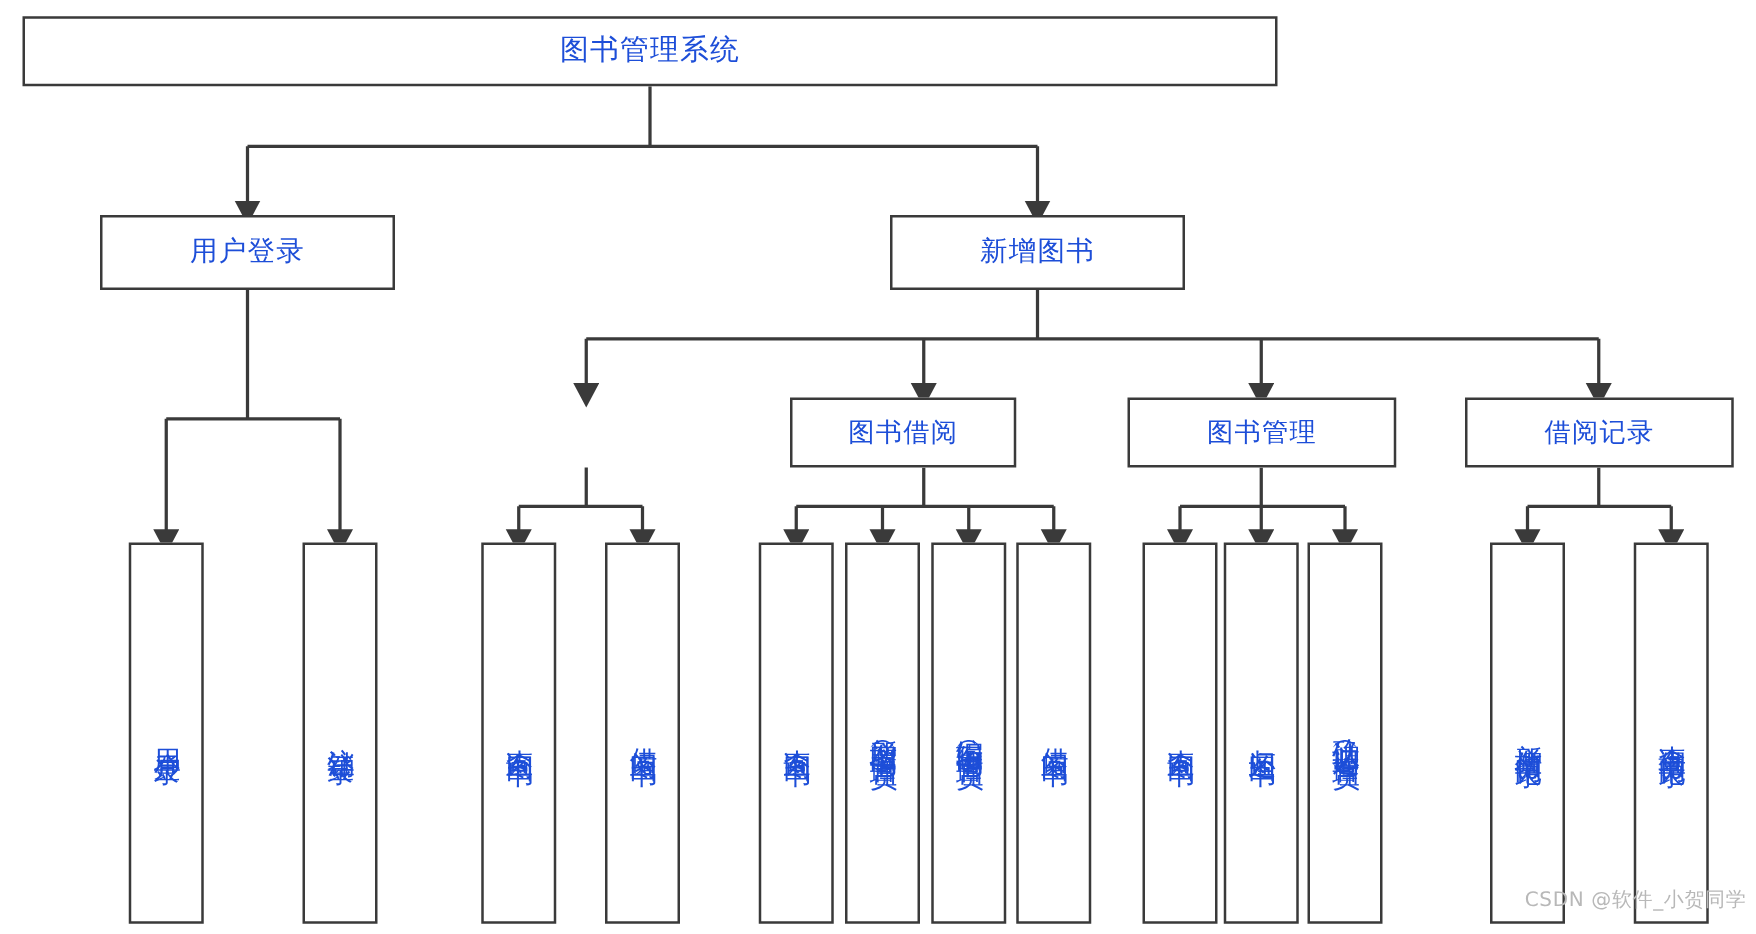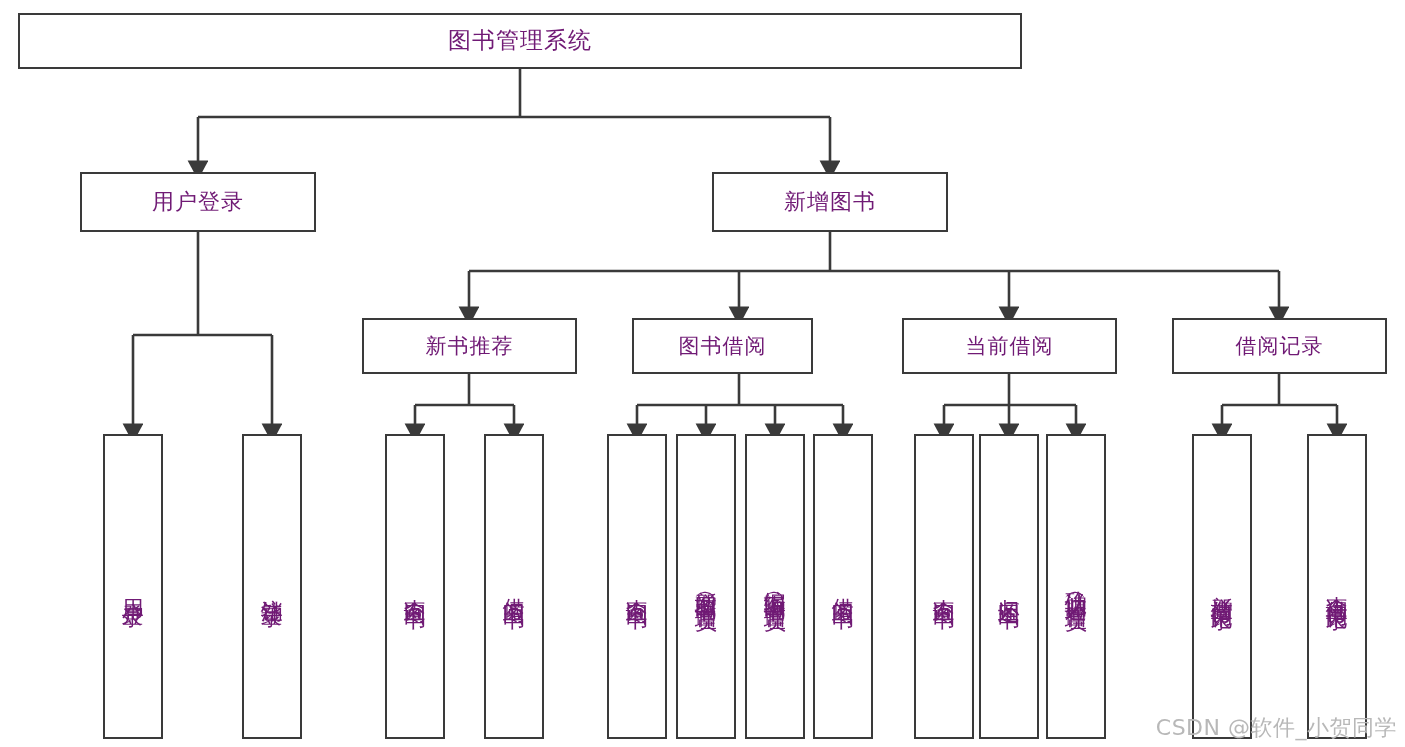--- a/index.html
+++ b/index.html
@@ -27,21 +27,21 @@
     height: 747px;
   }
   .node-box {
     position: absolute;
     box-sizing: border-box;
     border: 2.5px solid #3a3a3a;
     background: #ffffff;
     display: flex;
     align-items: center;
     justify-content: center;
-    color: #701a75;
+    color: #1d4ed8;
   }
   .node-box .node-label {
     display: block;
     text-align: center;
     line-height: 1.18;
     letter-spacing: 1px;
   }
   .node-root .node-label { font-size: 23px; }
   .node-l1 .node-label { font-size: 22px; }
   .node-l2 .node-label { font-size: 21px; }
@@ -54,22 +54,22 @@
     text-orientation: upright;
     font-size: 22px;
     line-height: 1.25;
     letter-spacing: 3px;
     text-align: center;
     white-space: nowrap;
   }
   .watermark {
     position: absolute;
     right: 8px;
-    bottom: 4px;
-    font-size: 22px;
+    bottom: 16px;
+    font-size: 16px;
     color: #b8b8b8;
     letter-spacing: 0.5px;
     white-space: nowrap;
     pointer-events: none;
   }
 </style>
 </head>
 <body>
 
 <div id="diagram-root">
@@ -129,28 +129,25 @@
     <span class="node-label">图书管理系统</span>
   </div>
 
   <div class="node-box node-l1" style="left:80px; top:172px; width:236px; height:60px;">
     <span class="node-label">用户登录</span>
   </div>
   <div class="node-box node-l1" style="left:712px; top:172px; width:236px; height:60px;">
     <span class="node-label">新增图书</span>
   </div>
 
-  <div class="node-box node-l2" style="left:362px; top:318px; width:215px; height:56px;">
-    <span class="node-label">新书推荐</span>
-  </div>
   <div class="node-box node-l2" style="left:632px; top:318px; width:181px; height:56px;">
     <span class="node-label">图书借阅</span>
   </div>
   <div class="node-box node-l2" style="left:902px; top:318px; width:215px; height:56px;">
-    <span class="node-label">当前借阅</span>
+    <span class="node-label">图书管理</span>
   </div>
   <div class="node-box node-l2" style="left:1172px; top:318px; width:215px; height:56px;justify-content:center;">
     <span class="node-label">借阅记录</span>
   </div>
 
   <div class="node-box node-leaf" style="left:103px; top:434px; width:60px; height:305px;">
     <span class="node-label">用户登录</span>
   </div>
   <div class="node-box node-leaf" style="left:242px; top:434px; width:60px; height:305px;">
     <span class="node-label">注销登录</span>

